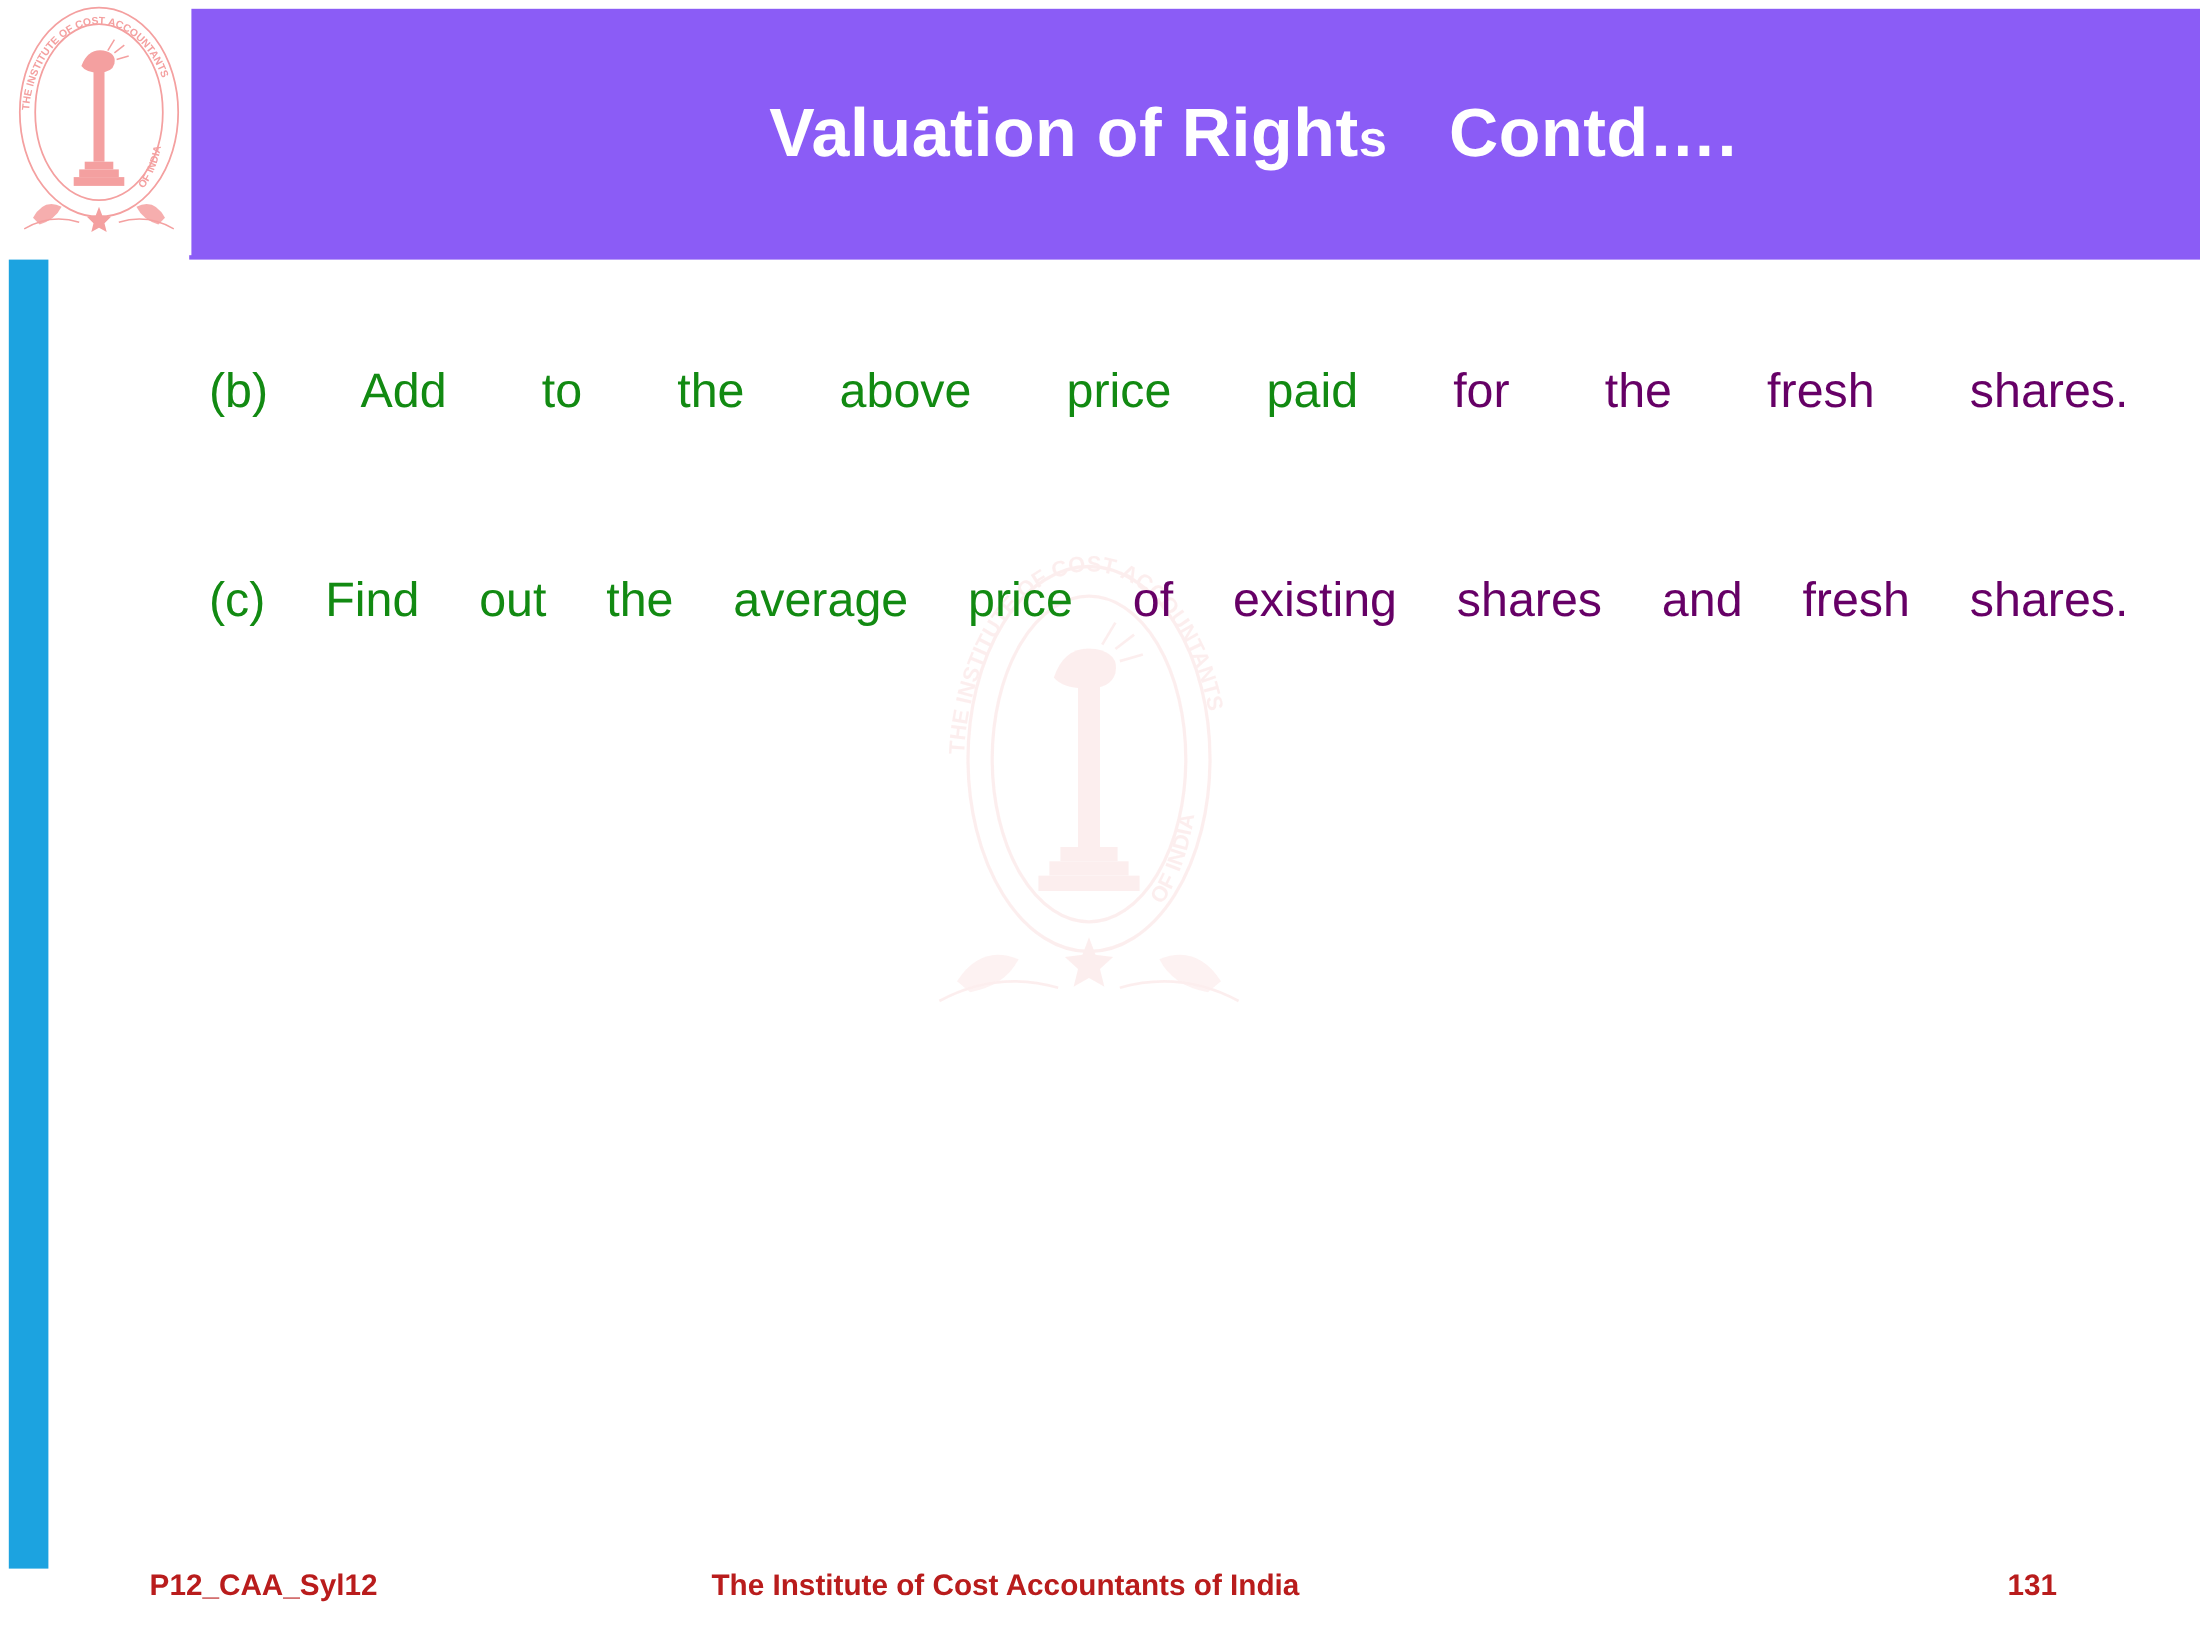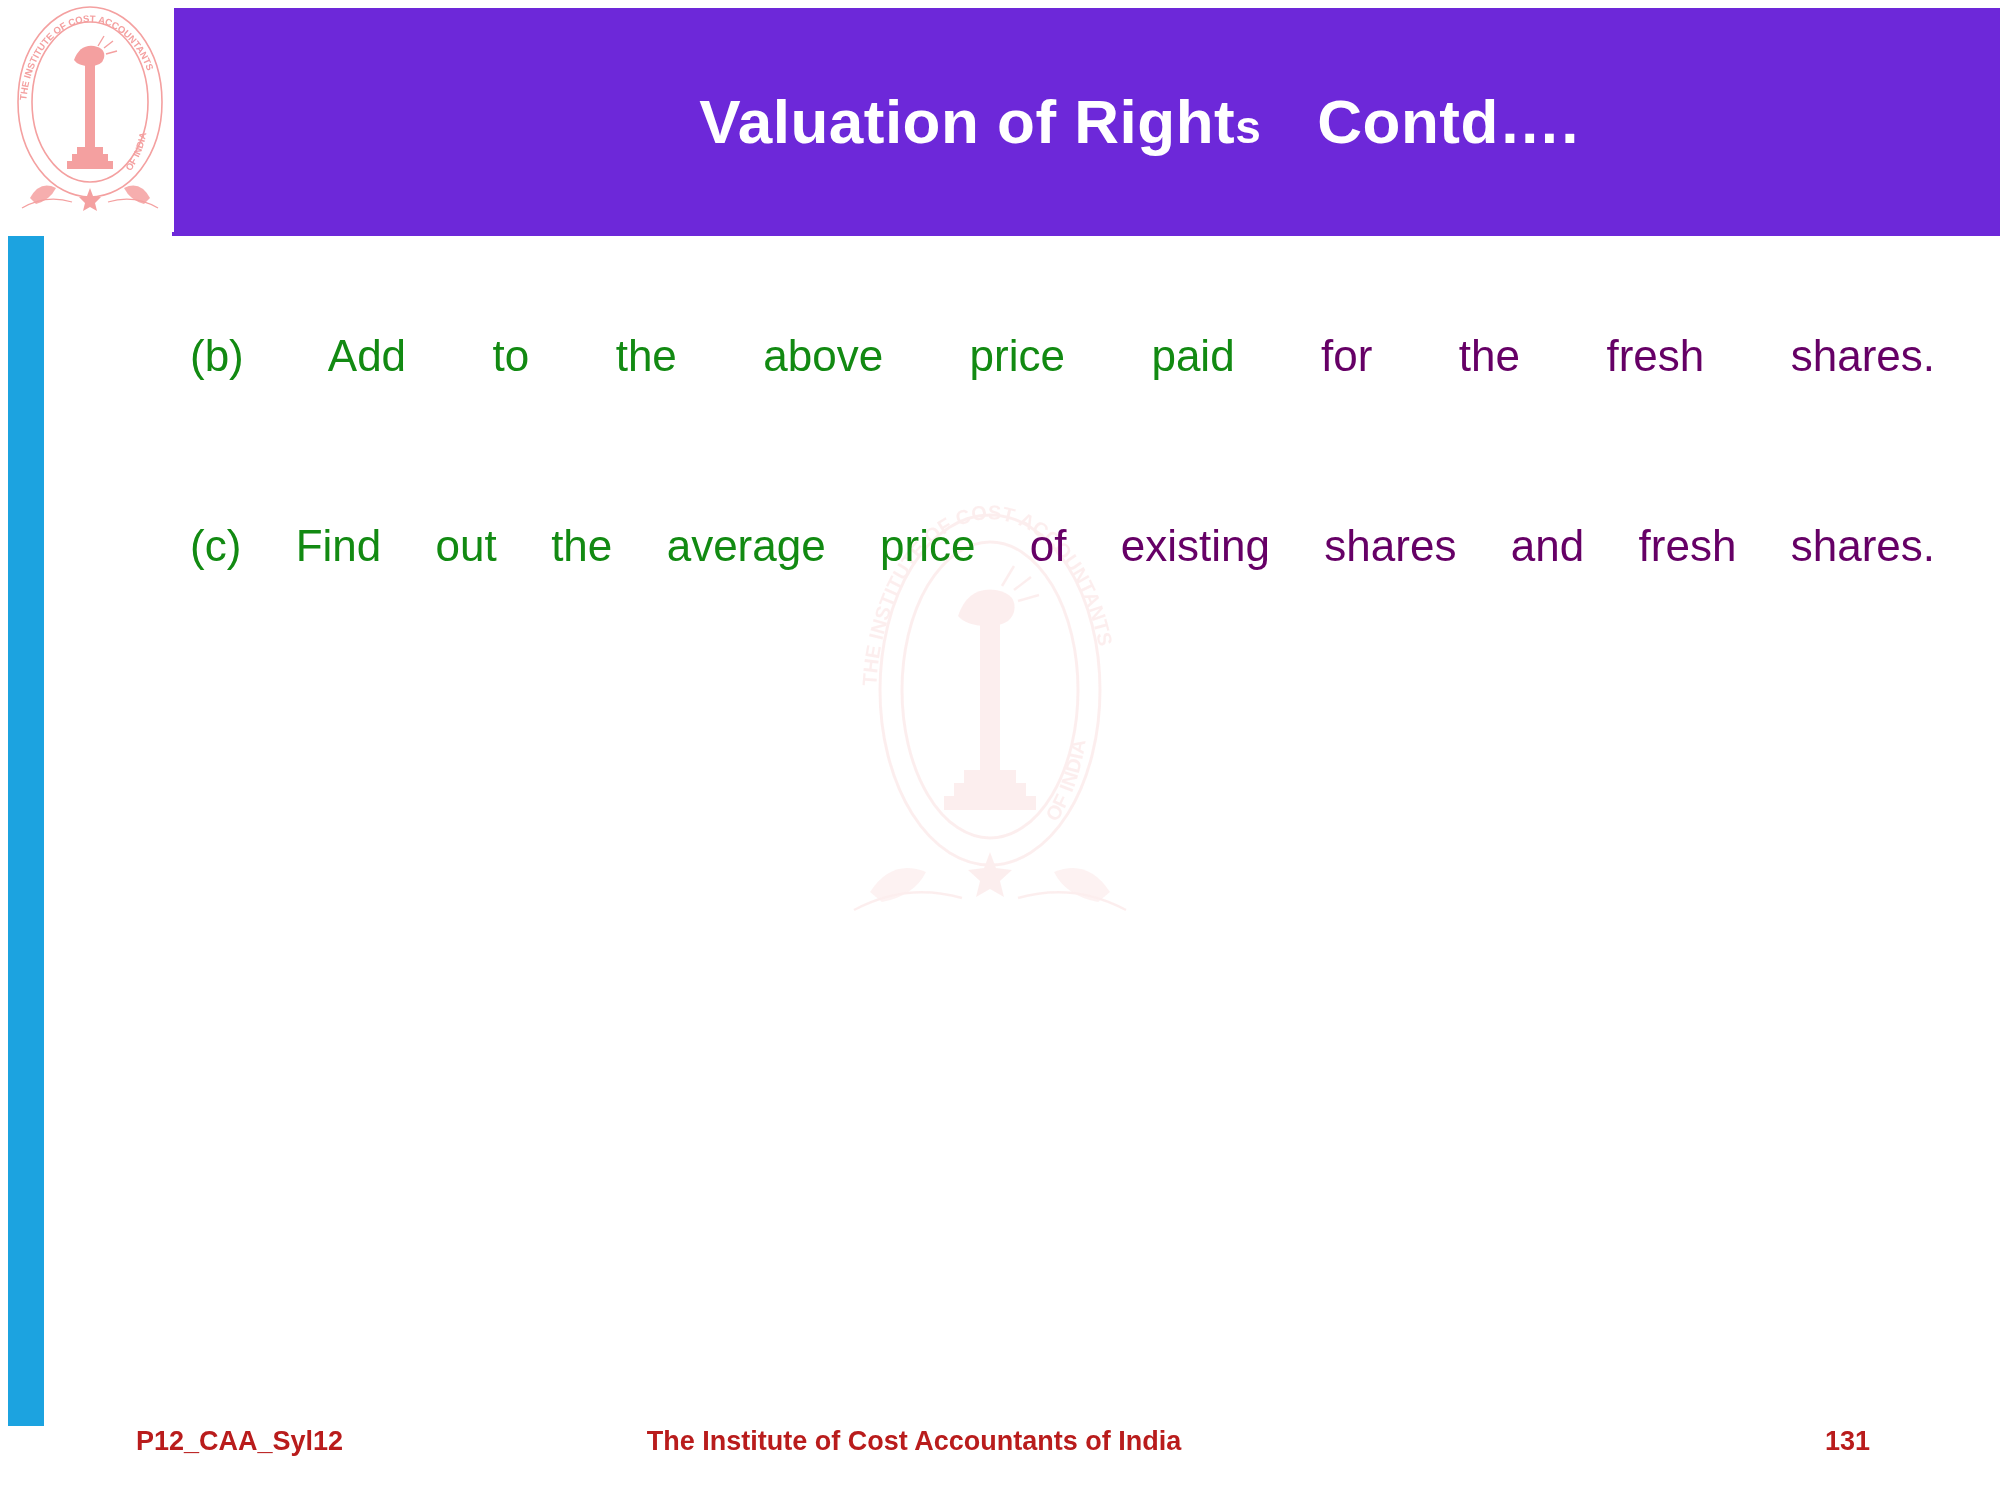--- a/index.html
+++ b/index.html
@@ -13,21 +13,21 @@
   .slide{
     position:absolute;inset:0;
     background:#ffffff;
   }
 
   
   .header-bar{
     position:absolute;
     left:172px;top:8px;
     width:1828px;height:228px;
-    background:#6d28d9;
+    background:#8b5cf6;
     display:flex;align-items:center;justify-content:center;
     z-index:3;
   }
   .header-title{
     color:#FFFFFF;
     font-size:62px;
     font-weight:bold;
     letter-spacing:0.5px;
     white-space:pre;
     line-height:1;

